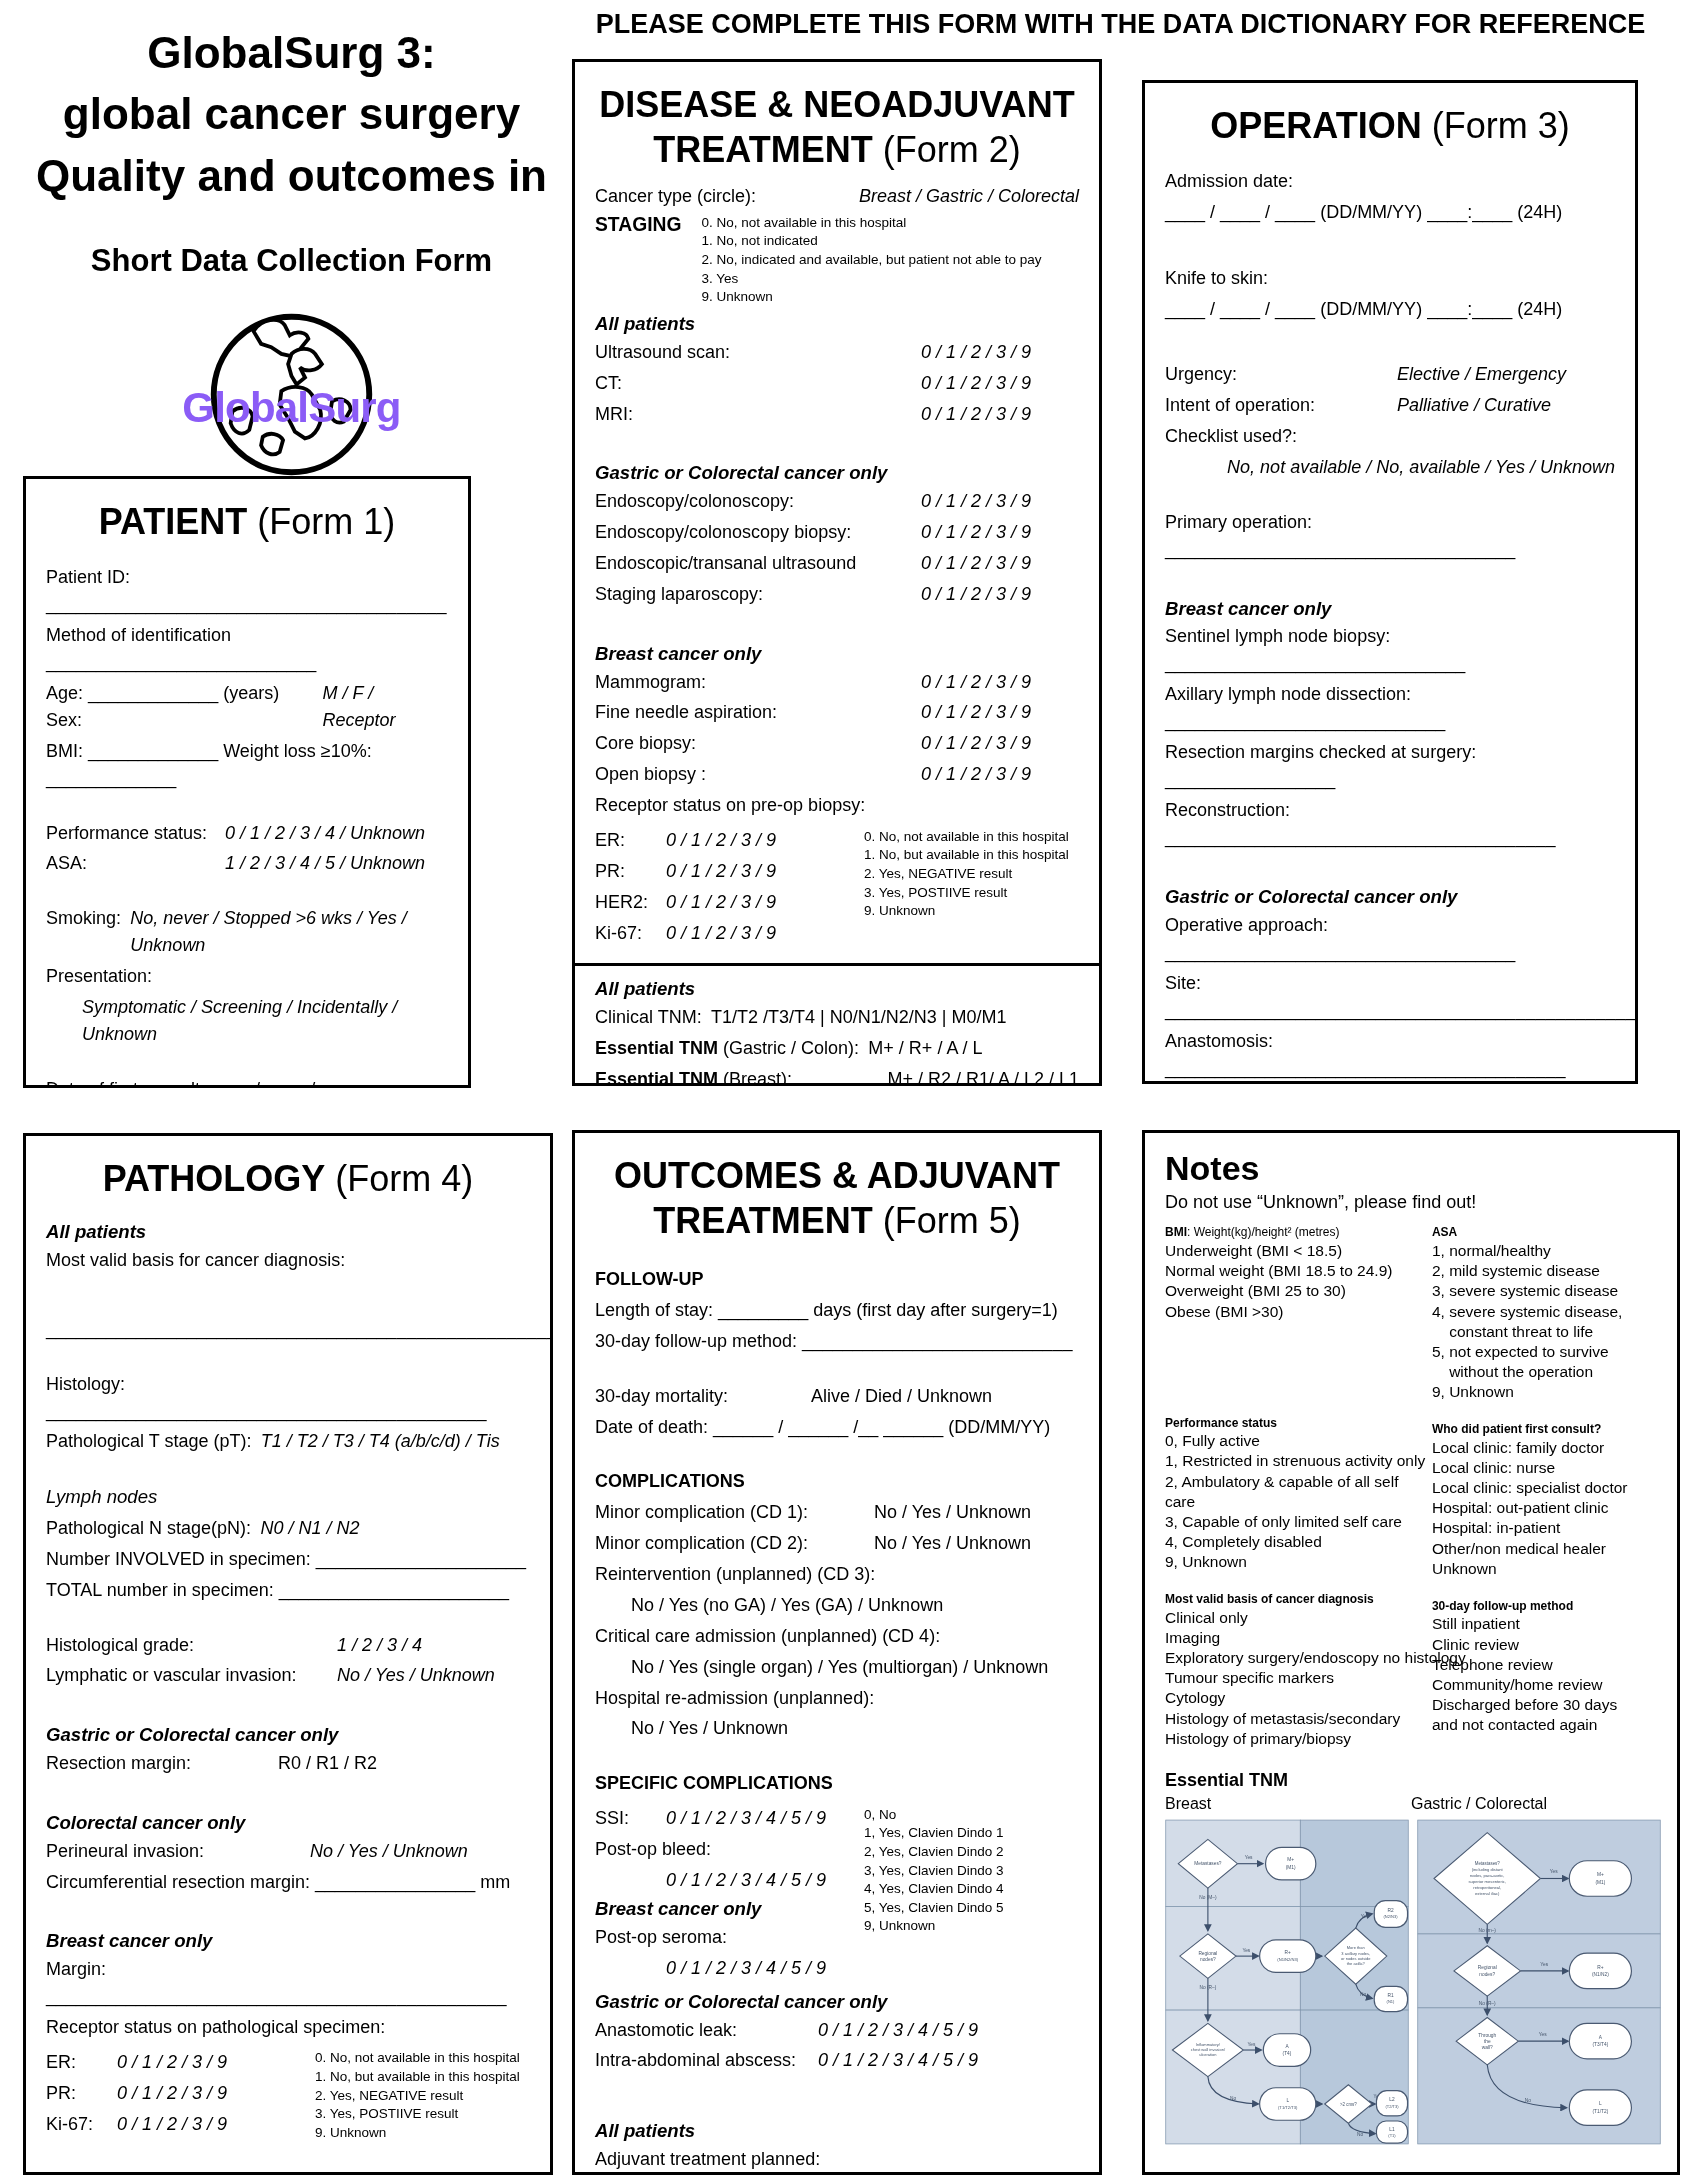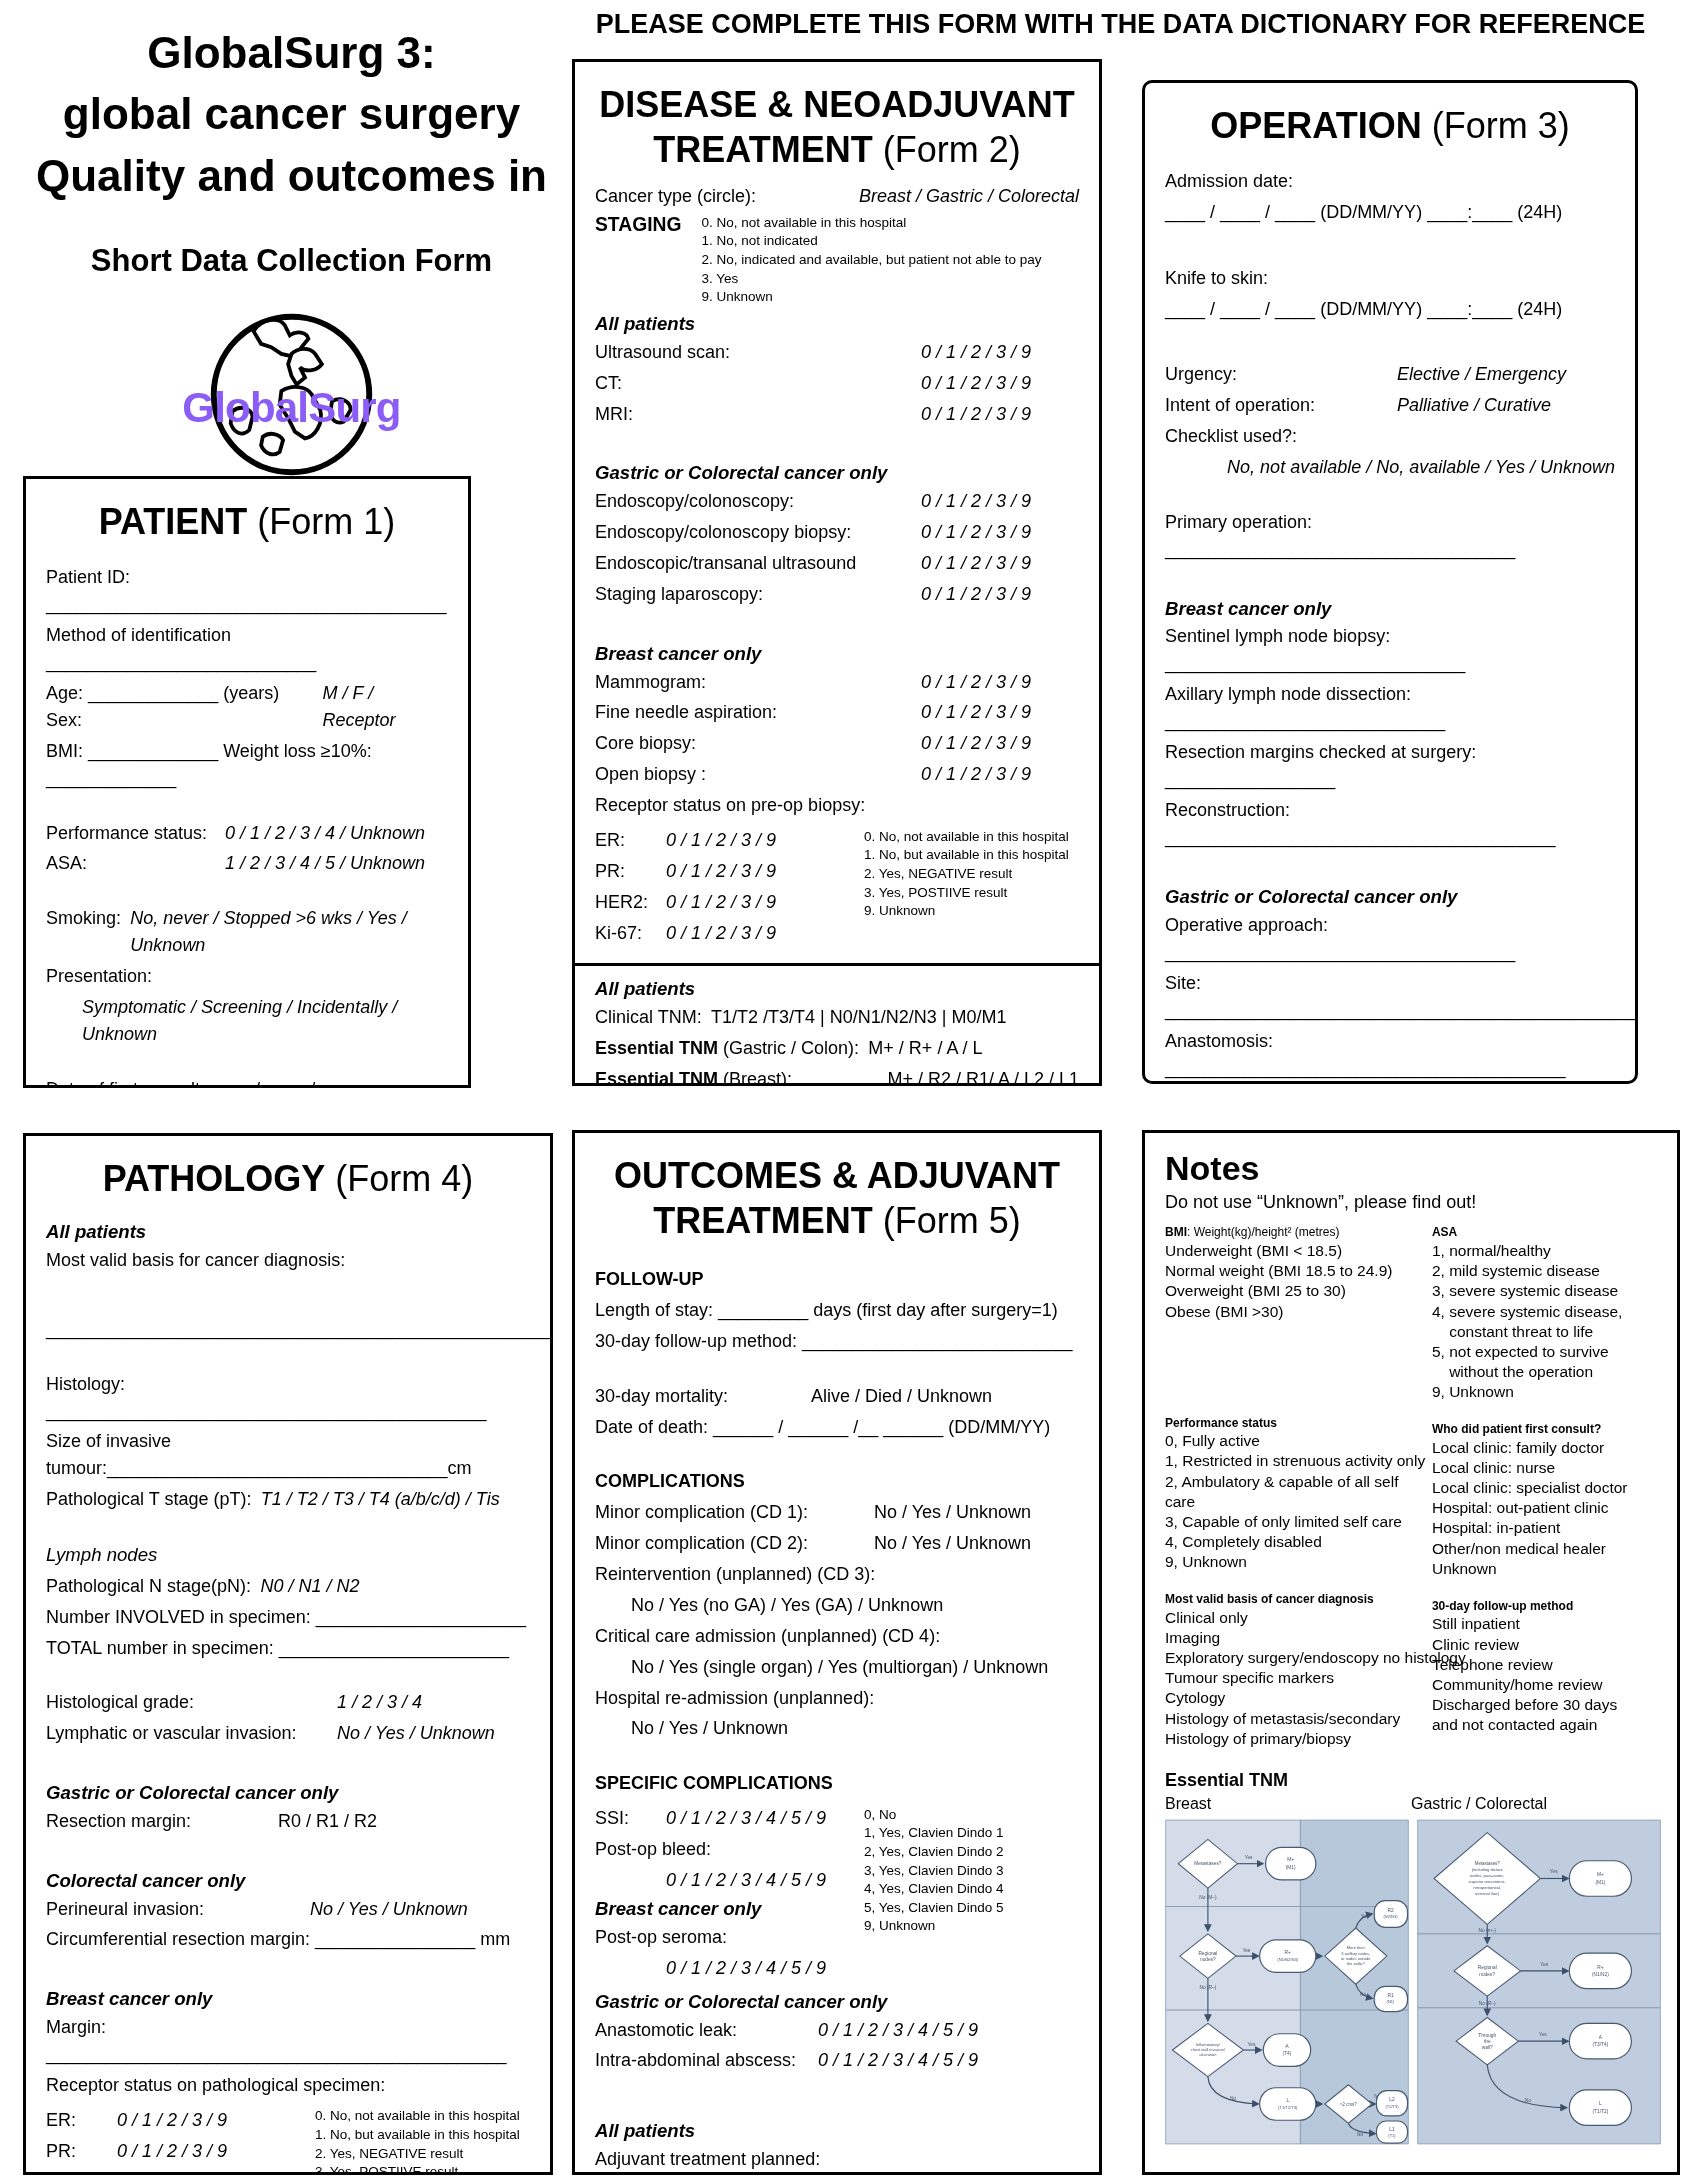--- a/index.html
+++ b/index.html
@@ -224,21 +224,21 @@
       <span><b>Essential TNM</b><span> (Gastric / Colon):</span></span>
       <span class="sp">M+  /  R+  /  A  /  L</span>
     </div>
   <div class="r">
       <span><b>Essential TNM</b><span> (Breast):</span></span>
       <span class="sp ml">M+ / R2 / R1/ A / L2 / L1</span>
     </div>
 
 </div>
 
-<div class="panel" style="left:1142px;top:80px;width:496px;height:1004px;border-radius:10px;">
+<div class="panel" style="left:1142px;top:80px;width:496px;height:1004px;">
   <div class="ft"><b>OPERATION</b><span> (Form 3)</span></div>
   <div class="r rb">Admission date:</div>
   <div class="r rb">____ / ____ / ____ (DD/MM/YY) ____:____  (24H)</div>
   <div class="gap2"></div>
   <div class="r rb">Knife to skin:</div>
   <div class="r rb">____ / ____ / ____ (DD/MM/YY) ____:____  (24H)</div>
   <div class="gap2"></div>
   <div class="r">
       <span class="rl" style="flex-basis:232px;">Urgency:</span>
       <span class="opt">Elective   /   Emergency</span>
@@ -268,21 +268,20 @@
 </div>
 
 <div class="panel" style="left:23px;top:1133px;width:530px;height:1042px;">
   <div class="ft"><b>PATHOLOGY</b><span> (Form 4)</span></div>
   <div class="hdr" style="margin-top:0;">All patients</div>
   <div class="r rb">Most valid basis for cancer diagnosis:</div>
   <div style="height:34px;"></div>
   <div class="r rb">______________________________________________________</div>
   <div class="gap"></div>
   <div class="r rb">Histology: ____________________________________________</div>
-  <div class="r rb">Size of invasive tumour:__________________________________cm</div>
   <div class="r">
       <span>Pathological T stage (pT):</span>
       <span class="opt sp">T1 / T2 / T3 / T4 (a/b/c/d) / Tis</span>
     </div>
   <div class="gap"></div>
   <div class="r rb opt" style="font-size:18.6px;">Lymph nodes</div>
   <div class="r">
       <span>Pathological N stage(pN):</span>
       <span class="opt sp">N0 / N1 / N2</span>
     </div>

